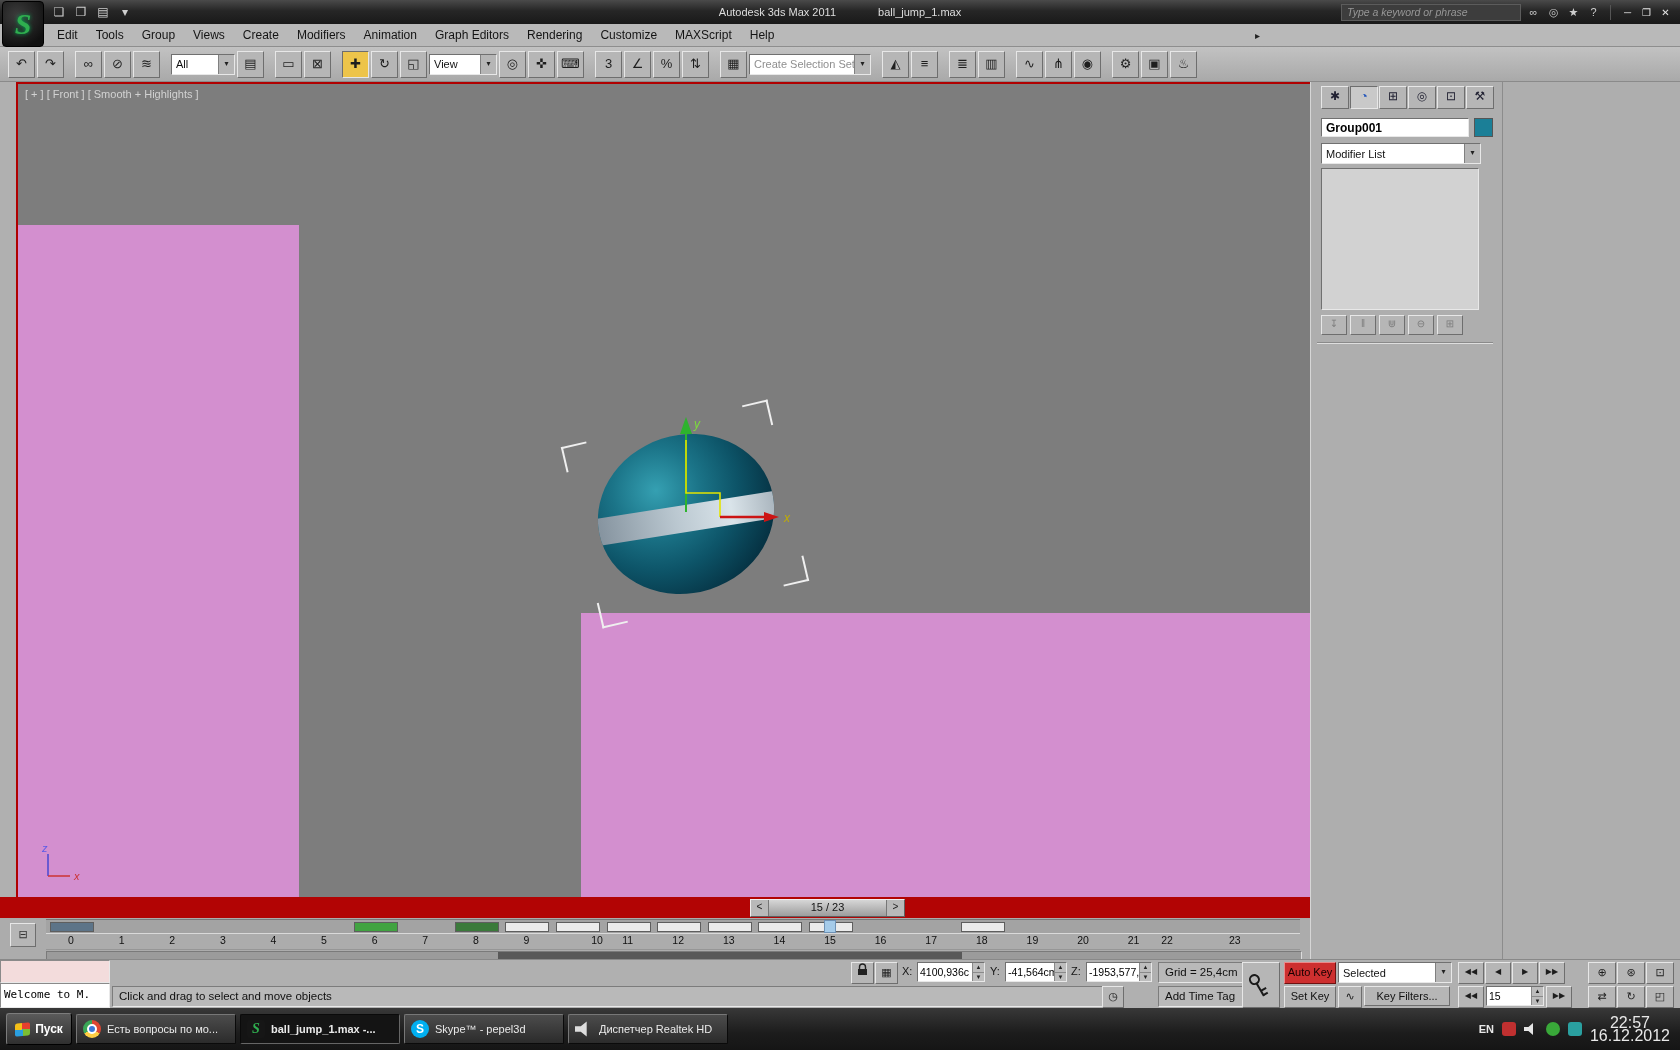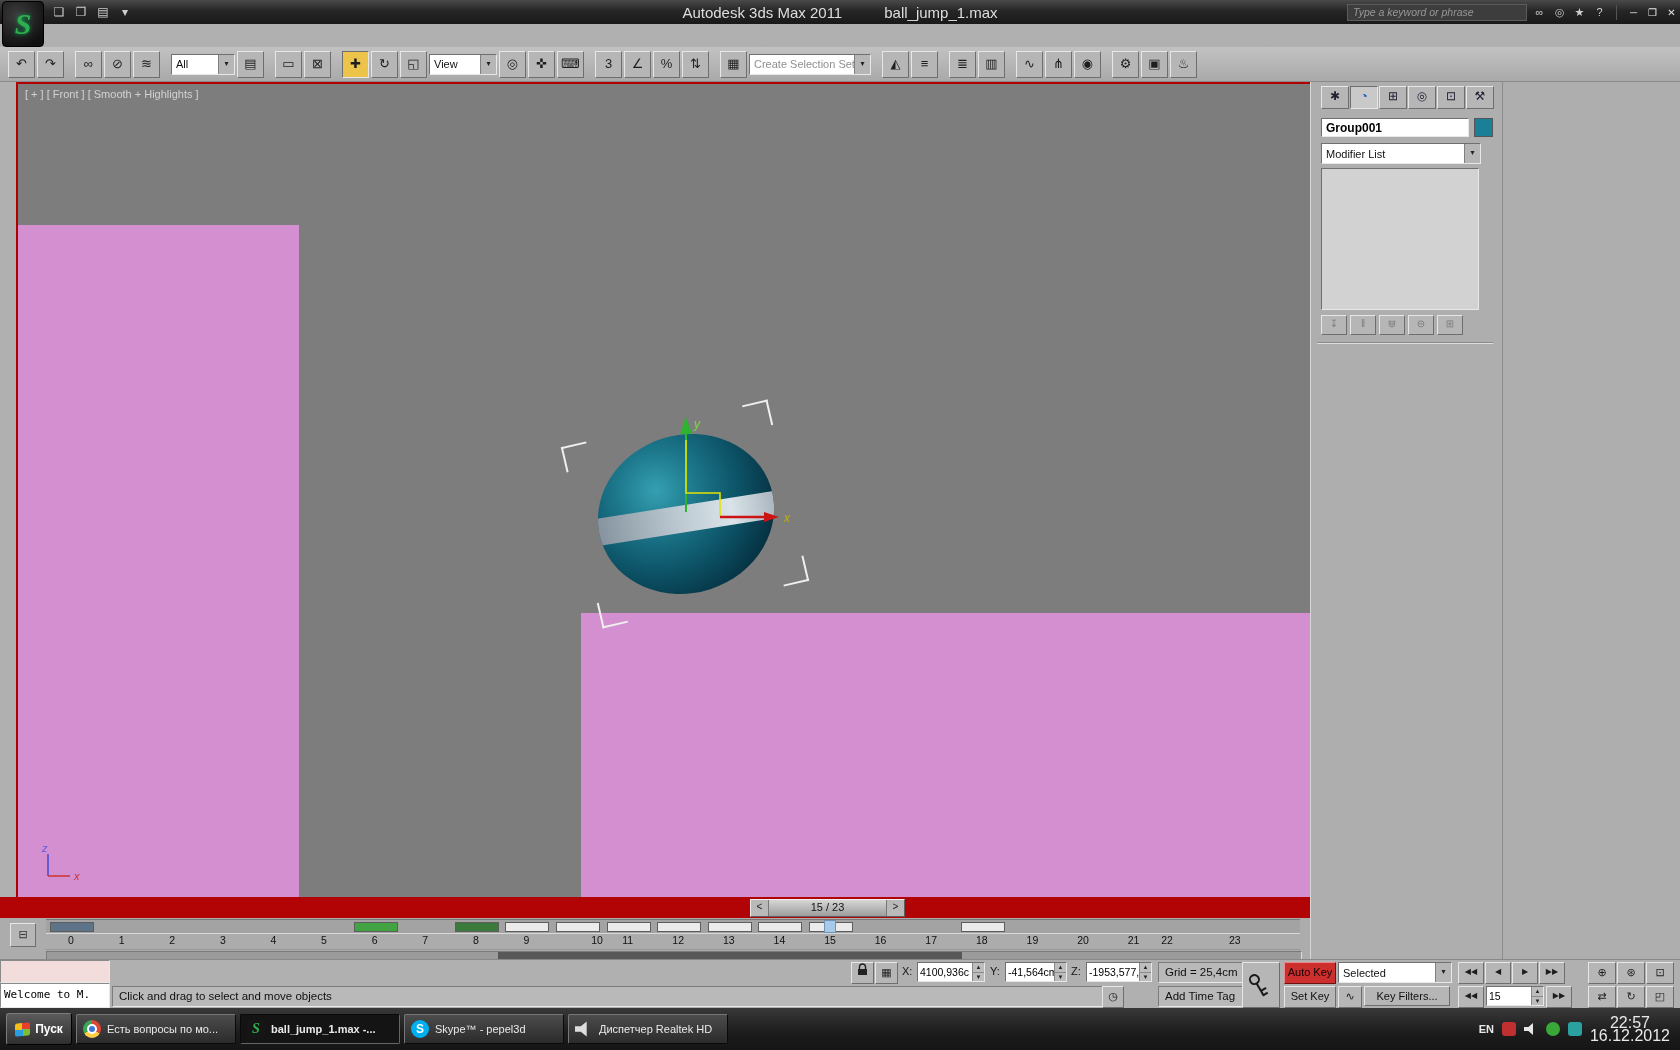--- a/index.html
+++ b/index.html
@@ -8,23 +8,23 @@
 
   
   #titlebar{position:absolute;left:0;top:0;width:1680px;height:24px;
     background:linear-gradient(#4a4a4a,#262626 45%,#191919);display:flex;align-items:center;z-index:30;}
   #app-logo{position:absolute;left:2px;top:1px;width:40px;height:44px;z-index:40;
     background:radial-gradient(circle at 35% 30%,#3c3c3c,#101010 80%);border:1px solid #000;border-radius:4px;
     color:#2fae4f;font-family:"Liberation Serif",serif;font-style:italic;font-weight:bold;font-size:30px;
     display:flex;align-items:center;justify-content:center;text-shadow:0 0 4px #0a5;}
   #qat{display:flex;align-items:center;gap:4px;margin-left:50px;}
   .qat-btn{width:18px;height:18px;color:#cfcfcf;font-size:12px;line-height:18px;text-align:center;cursor:default;}
-  #tb-title{position:absolute;left:0;right:0;text-align:center;color:#dedede;font-size:15px;pointer-events:none;}
+  #tb-title{position:absolute;left:0;right:0;text-align:center;color:#dedede;font-size:11px;pointer-events:none;}
   #tb-title .doc{margin-left:42px;}
-  #infocenter{margin-left:auto;display:flex;align-items:center;gap:6px;}
+  #infocenter{margin-left:auto;display:flex;align-items:center;gap:6px;padding-right:6px;}
   #ic-search{width:168px;height:15px;background:#3d3d3d;border:1px solid #5c5c5c;color:#c8c8c8;
     font-style:italic;font-size:10.5px;padding:0 5px;font-family:"Liberation Sans",sans-serif;}
   #ic-search::placeholder{color:#979797;font-style:italic;}
   #ic-icons{display:flex;align-items:center;gap:7px;}
   .ic-btn{color:#cdcdcd;font-size:11px;line-height:16px;text-align:center;min-width:13px;}
   #win-btns{display:flex;align-items:center;gap:2px;border-left:1px solid #555;padding-left:8px;margin-left:4px;}
   .win-btn{width:17px;height:15px;color:#e3e3e3;font-size:10px;line-height:15px;text-align:center;}
 
   
   #menubar{position:absolute;left:0;top:24px;width:1680px;height:23px;background:#b9b9b9;
@@ -201,20 +201,35 @@
           <div class="ic-btn">?</div>
         </div>
       <div id="win-btns">
           <div class="win-btn">─</div>
           <div class="win-btn">❐</div>
           <div class="win-btn">✕</div>
         </div>
     </div>
   </div>
 
+  <div id="menubar">
+      <div class="menu-item">Edit</div>
+      <div class="menu-item">Tools</div>
+      <div class="menu-item">Group</div>
+      <div class="menu-item">Views</div>
+      <div class="menu-item">Create</div>
+      <div class="menu-item">Modifiers</div>
+      <div class="menu-item">Animation</div>
+      <div class="menu-item">Graph Editors</div>
+      <div class="menu-item">Rendering</div>
+      <div class="menu-item">Customize</div>
+      <div class="menu-item">MAXScript</div>
+      <div class="menu-item">Help</div>
+      <div class="menu-overflow">▸</div>
+    </div>
 
   <div id="toolbar">
       <div class="tb-btn">↶</div>
       <div class="tb-btn">↷</div>
       <div class="tb-sep"></div>
       <div class="tb-btn">∞</div>
       <div class="tb-btn">⊘</div>
       <div class="tb-btn">≋</div>
       <div class="tb-sep"></div>
       <div class="combo" style="width: 62px; flex: 0 0 auto;">

